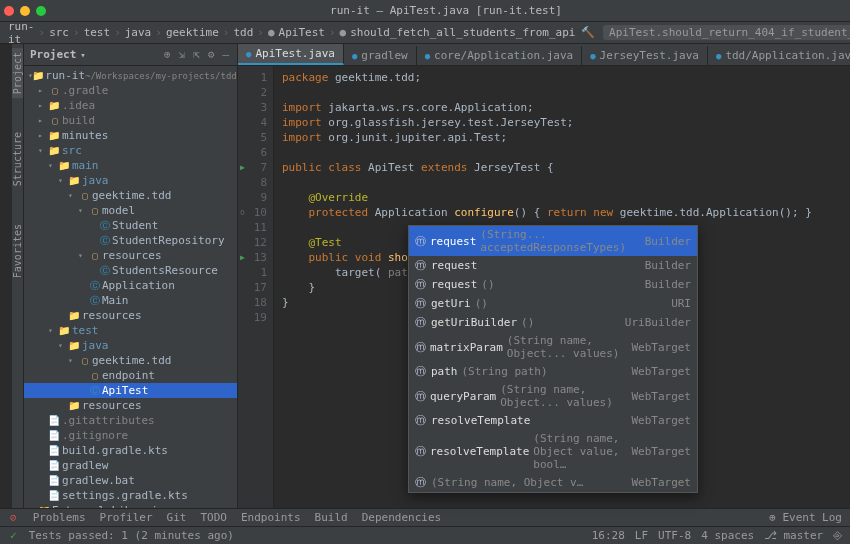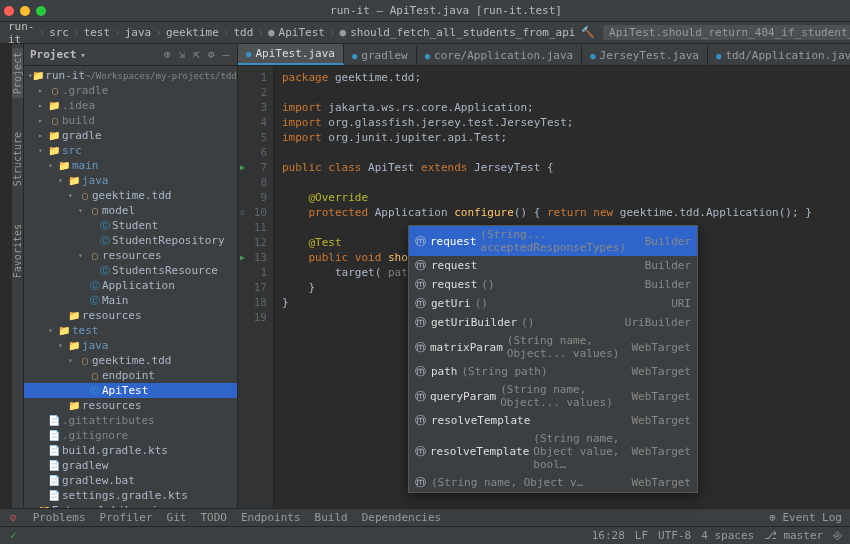--- a/index.html
+++ b/index.html
@@ -129,21 +129,21 @@
           <span class="dim">.idea</span>
         </div>
         <div class="tree-row" style="padding-left: 14px;">
           <span class="arrow">▸</span>
           <span class="ticon pkg">▢</span>
           <span class="dim">build</span>
         </div>
         <div class="tree-row" style="padding-left: 14px;">
           <span class="arrow">▸</span>
           <span class="ticon folder">📁</span>
-          <span class="">gradle</span>
+          <span class="">minutes</span>
         </div>
         <div class="tree-row" style="padding-left: 14px;">
           <span class="arrow">▾</span>
           <span class="ticon folder">📁</span>
           <span class="mod">src</span>
         </div>
         <div class="tree-row" style="padding-left: 24px;">
           <span class="arrow">▾</span>
           <span class="ticon folder">📁</span>
           <span class="mod">main</span>
@@ -411,20 +411,21 @@
     <span>TODO</span>
     <span>Endpoints</span>
     <span>Build</span>
     <span>Dependencies</span>
     <span style="flex: 1 1 0%;"></span>
     <span>⊕ Event Log</span>
   </div>
 
 <div class="statusbar">
   <span class="icon-btn green">✓</span>
+  <span>Tests passed: 1 (2 minutes ago)</span>
   <span class="spacer"></span>
   <span>16:28</span>
   <span>LF</span>
   <span>UTF-8</span>
   <span>4 spaces</span>
   <span>⎇ <span>master</span></span>
   <span>⎆</span>
 </div>
 
 </body></html>

